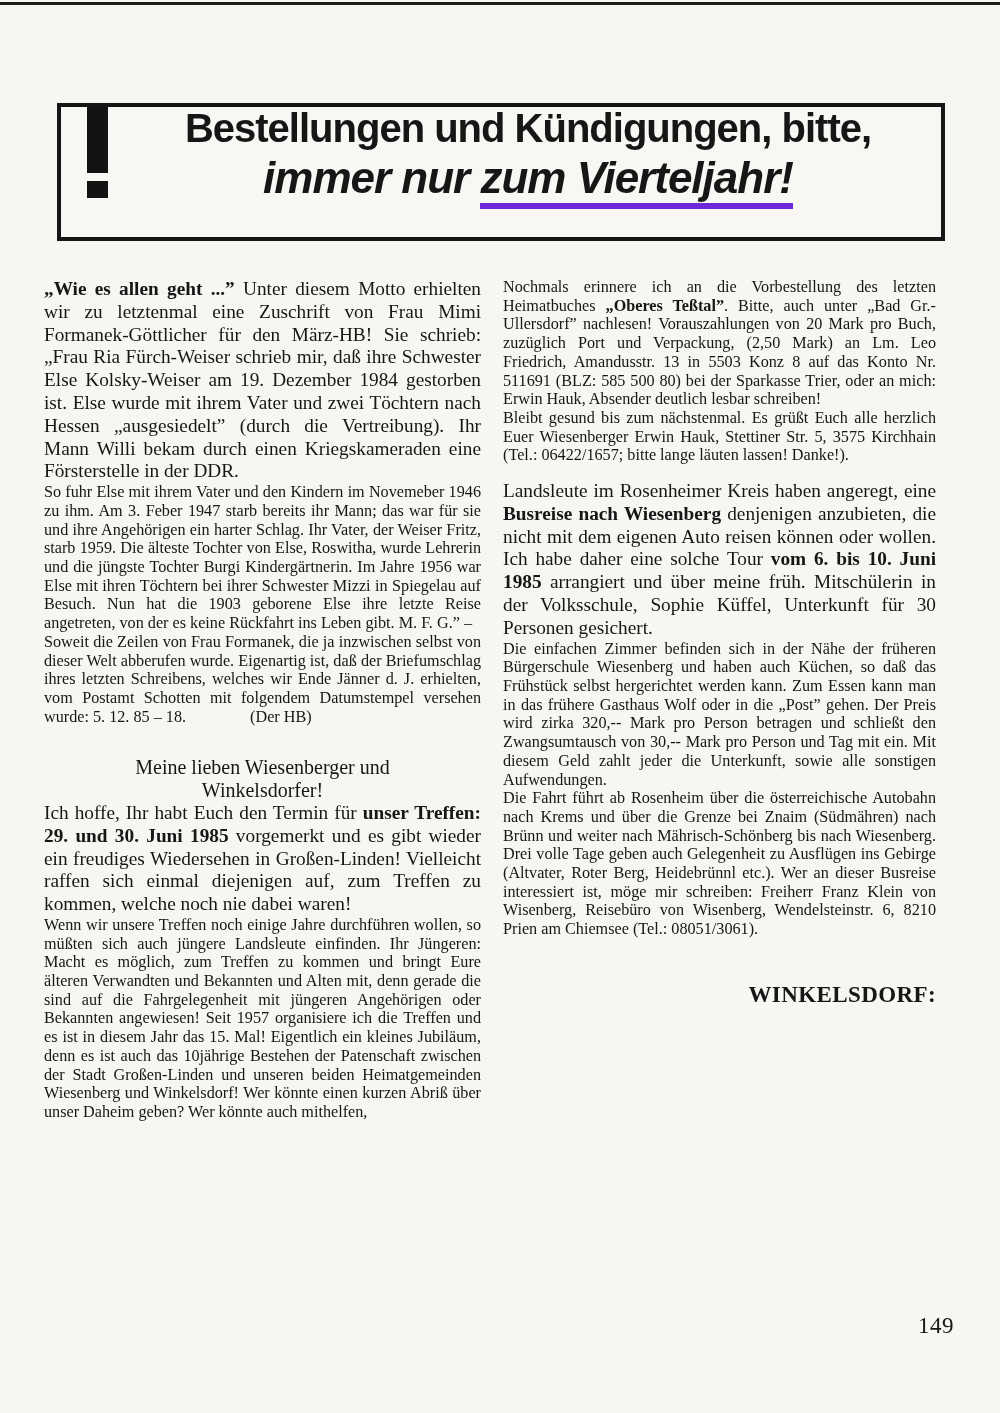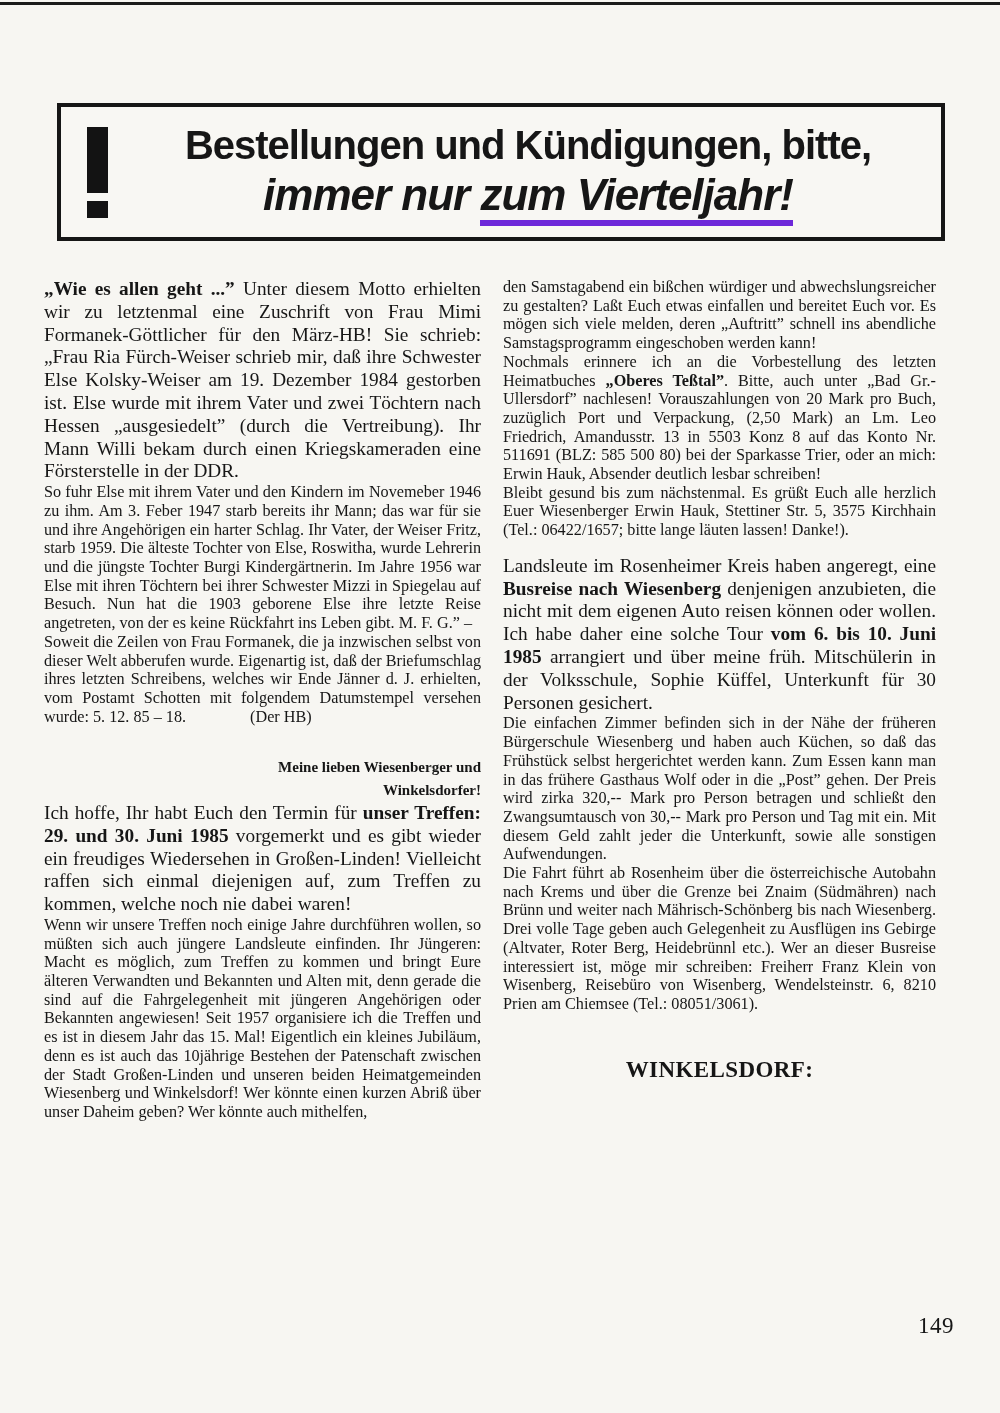--- a/index.html
+++ b/index.html
@@ -7,39 +7,39 @@
     position:relative; width:1000px; height:1413px; margin:0 auto;
     background:#f7f6f2; color:#161616; overflow:hidden;
     font-family:"Liberation Serif","DejaVu Serif",serif;
   }
   .top-rule { position:absolute; top:2px; left:0; width:1000px; height:3px; background:#1b1b1b; }
 
   
   .header-box {
     position:absolute; left:57px; top:103px; width:888px; height:138px;
     border:4px solid #161616; box-sizing:border-box; background:#f8f7f3;
-    display:flex; align-items:center;
+    display:flex; 
     font-family:"Liberation Sans","DejaVu Sans",sans-serif;
   }
   .bang { width:62px; padding-left:26px; display:flex; flex-direction:column; align-items:flex-start; }
   .bang-bar { width:21px; height:66px; background:#131313; }
   .bang-dot { width:21px; height:17px; background:#131313; margin-top:8px; }
   .header-text { flex:1; text-align:center; padding-right:34px; }
   .hl1 { font-size:40px; font-weight:bold; letter-spacing:-1px; line-height:1.08; white-space:nowrap; }
   .hl2 { font-size:44px; font-weight:bold; font-style:italic; letter-spacing:-1px; line-height:1.1; margin-top:4px; }
   .hl2 .ul { border-bottom:6px solid #6d28d9; padding-bottom:1px; }
 
   
   .columns { position:absolute; left:44px; top:278px; width:892px; display:flex; gap:22px; }
   .col { width:437px; } .col.right { width:433px; }
   .para { margin:0; text-align:justify; }
   .para.large   { font-size:19.3px; line-height:22.8px; }
   .para.small   { font-size:16.2px; line-height:18.7px; }
-  .para.heading { font-size:15px; line-height:22.8px; font-weight:bold; text-align:right; }
-  .para.subhead { font-size:23px;   line-height:27px;   font-weight:bold; text-align:center; letter-spacing:0.4px; }
+  .para.heading { font-size:20px; line-height:22.8px; font-weight:normal; text-align:center; }
+  .para.subhead { font-size:23px;   line-height:27px;   font-weight:bold; text-align:right; letter-spacing:0.4px; }
   .mt-s  { }
   .mt-m  { margin-top:15px; }
   .mt-l  { margin-top:30px; }
   .mt-xl { margin-top:42px; }
   .b { font-weight:bold; }
   .pad-left { padding-left:64px; }
 
   .page-number { position:absolute; top:1293px; right:46px; font-size:23px; letter-spacing:0.5px;margin-top:20px; }
 </style>
 </head>
@@ -63,21 +63,20 @@
   <div class="columns">
     <div class="col left">
         <p class="para large"><span class="b">„Wie es allen geht ...” </span><span>Unter diesem Motto erhielten wir zu letztenmal eine Zuschrift von Frau Mimi Formanek-Göttlicher für den März-HB! Sie schrieb: „Frau Ria Fürch-Weiser schrieb mir, daß ihre Schwester Else Kolsky-Weiser am 19. Dezember 1984 gestorben ist. Else wurde mit ihrem Vater und zwei Töchtern nach Hessen „ausgesiedelt” (durch die Vertreibung). Ihr Mann Willi bekam durch einen Kriegskameraden eine Försterstelle in der DDR.</span></p>
         <p class="para small"><span>So fuhr Else mit ihrem Vater und den Kindern im Novemeber 1946 zu ihm. Am 3. Feber 1947 starb bereits ihr Mann; das war für sie und ihre Angehörigen ein harter Schlag. Ihr Vater, der Weiser Fritz, starb 1959. Die älteste Tochter von Else, Roswitha, wurde Lehrerin und die jüngste Tochter Burgi Kindergärtnerin. Im Jahre 1956 war Else mit ihren Töchtern bei ihrer Schwester Mizzi in Spiegelau auf Besuch. Nun hat die 1903 geborene Else ihre letzte Reise angetreten, von der es keine Rückfahrt ins Leben gibt. M. F. G.” –</span></p>
         <p class="para small mt-s"><span>Soweit die Zeilen von Frau Formanek, die ja inzwischen selbst von dieser Welt abberufen wurde. Eigenartig ist, daß der Briefumschlag ihres letzten Schreibens, welches wir Ende Jänner d. J. erhielten, vom Postamt Schotten mit folgendem Datumstempel versehen wurde: 5. 12. 85 – 18.</span><span class="pad-left">(Der HB)</span></p>
         <p class="para heading mt-l"><span>Meine lieben Wiesenberger und</span><br><span>Winkelsdorfer!</span></p>
         <p class="para large"><span>Ich hoffe, Ihr habt Euch den Termin für </span><span class="b">unser Treffen: 29. und 30. Juni 1985</span><span> vorgemerkt und es gibt wieder ein freudiges Wiedersehen in Großen-Linden! Vielleicht raffen sich einmal diejenigen auf, zum Treffen zu kommen, welche noch nie dabei waren!</span></p>
         <p class="para small"><span>Wenn wir unsere Treffen noch einige Jahre durchführen wollen, so müßten sich auch jüngere Landsleute einfinden. Ihr Jüngeren: Macht es möglich, zum Treffen zu kommen und bringt Eure älteren Verwandten und Bekannten und Alten mit, denn gerade die sind auf die Fahrgelegenheit mit jüngeren Angehörigen oder Bekannten angewiesen! Seit 1957 organisiere ich die Treffen und es ist in diesem Jahr das 15. Mal! Eigentlich ein kleines Jubiläum, denn es ist auch das 10jährige Bestehen der Patenschaft zwischen der Stadt Großen-Linden und unseren beiden Heimatgemeinden Wiesenberg und Winkelsdorf! Wer könnte einen kurzen Abriß über unser Daheim geben? Wer könnte auch mithelfen,</span></p>
       </div>
     <div class="col right">
-        <p class="para small"><span>den Samstagabend ein bißchen würdiger und abwechslungsreicher zu gestalten? Laßt Euch etwas einfallen und bereitet Euch vor. Es mögen sich viele melden, deren „Auftritt” schnell ins abendliche Samstagsprogramm eingeschoben werden kann!</span></p>
         <p class="para small"><span>Nochmals erinnere ich an die Vorbestellung des letzten Heimatbuches </span><span class="b">„Oberes Teßtal”</span><span>. Bitte, auch unter „Bad Gr.-Ullersdorf” nachlesen! Vorauszahlungen von 20 Mark pro Buch, zuzüglich Port und Verpackung, (2,50 Mark) an Lm. Leo Friedrich, Amandusstr. 13 in 5503 Konz 8 auf das Konto Nr. 511691 (BLZ: 585 500 80) bei der Sparkasse Trier, oder an mich: Erwin Hauk, Absender deutlich lesbar schreiben!</span></p>
         <p class="para small mt-s"><span>Bleibt gesund bis zum nächstenmal. Es grüßt Euch alle herzlich Euer Wiesenberger Erwin Hauk, Stettiner Str. 5, 3575 Kirchhain (Tel.: 06422/1657; bitte lange läuten lassen! Danke!).</span></p>
         <p class="para large mt-m"><span>Landsleute im Rosenheimer Kreis haben angeregt, eine </span><span class="b">Busreise nach Wiesenberg</span><span> denjenigen anzubieten, die nicht mit dem eigenen Auto reisen können oder wollen. Ich habe daher eine solche Tour </span><span class="b">vom 6. bis 10. Juni 1985</span><span> arrangiert und über meine früh. Mitschülerin in der Volksschule, Sophie Küffel, Unterkunft für 30 Personen gesichert.</span></p>
         <p class="para small"><span>Die einfachen Zimmer befinden sich in der Nähe der früheren Bürgerschule Wiesenberg und haben auch Küchen, so daß das Frühstück selbst hergerichtet werden kann. Zum Essen kann man in das frühere Gasthaus Wolf oder in die „Post” gehen. Der Preis wird zirka 320,-- Mark pro Person betragen und schließt den Zwangsumtausch von 30,-- Mark pro Person und Tag mit ein. Mit diesem Geld zahlt jeder die Unterkunft, sowie alle sonstigen Aufwendungen.</span></p>
         <p class="para small"><span>Die Fahrt führt ab Rosenheim über die österreichische Autobahn nach Krems und über die Grenze bei Znaim (Südmähren) nach Brünn und weiter nach Mährisch-Schönberg bis nach Wiesenberg. Drei volle Tage geben auch Gelegenheit zu Ausflügen ins Gebirge (Altvater, Roter Berg, Heidebrünnl etc.). Wer an dieser Busreise interessiert ist, möge mir schreiben: Freiherr Franz Klein von Wisenberg, Reisebüro von Wisenberg, Wendelsteinstr. 6, 8210 Prien am Chiemsee (Tel.: 08051/3061).</span></p>
         <p class="para subhead mt-xl"><span>WINKELSDORF:</span></p>
       </div>
   </div>
 
   <div class="page-number">149</div>

